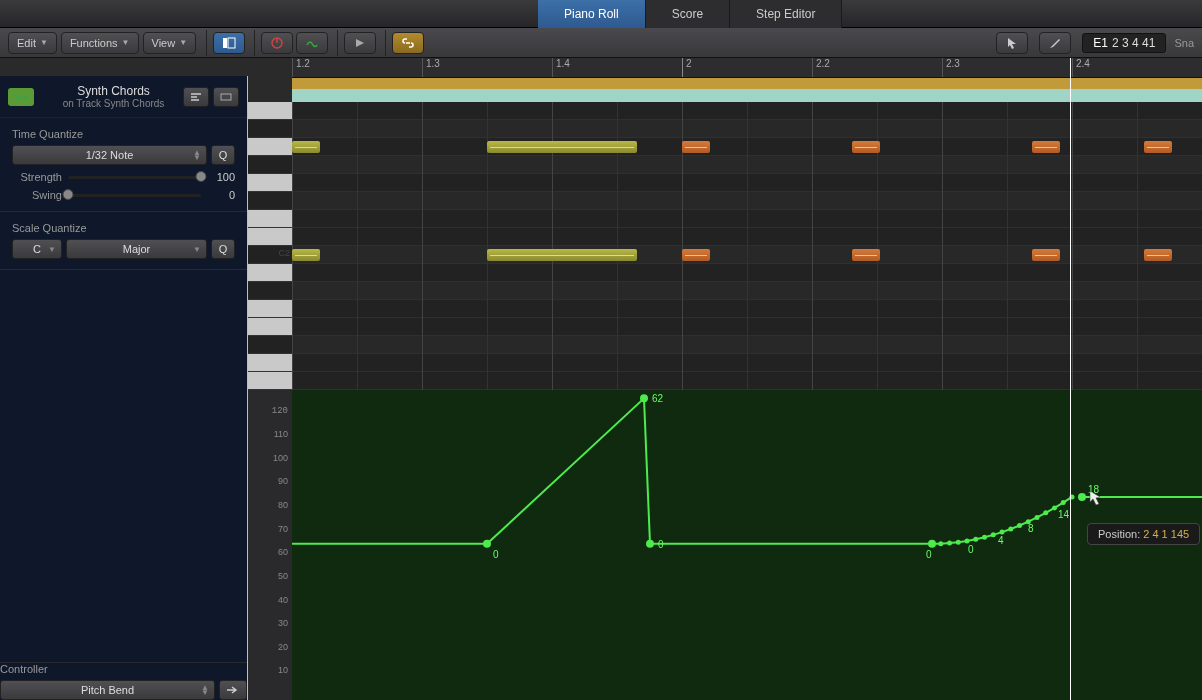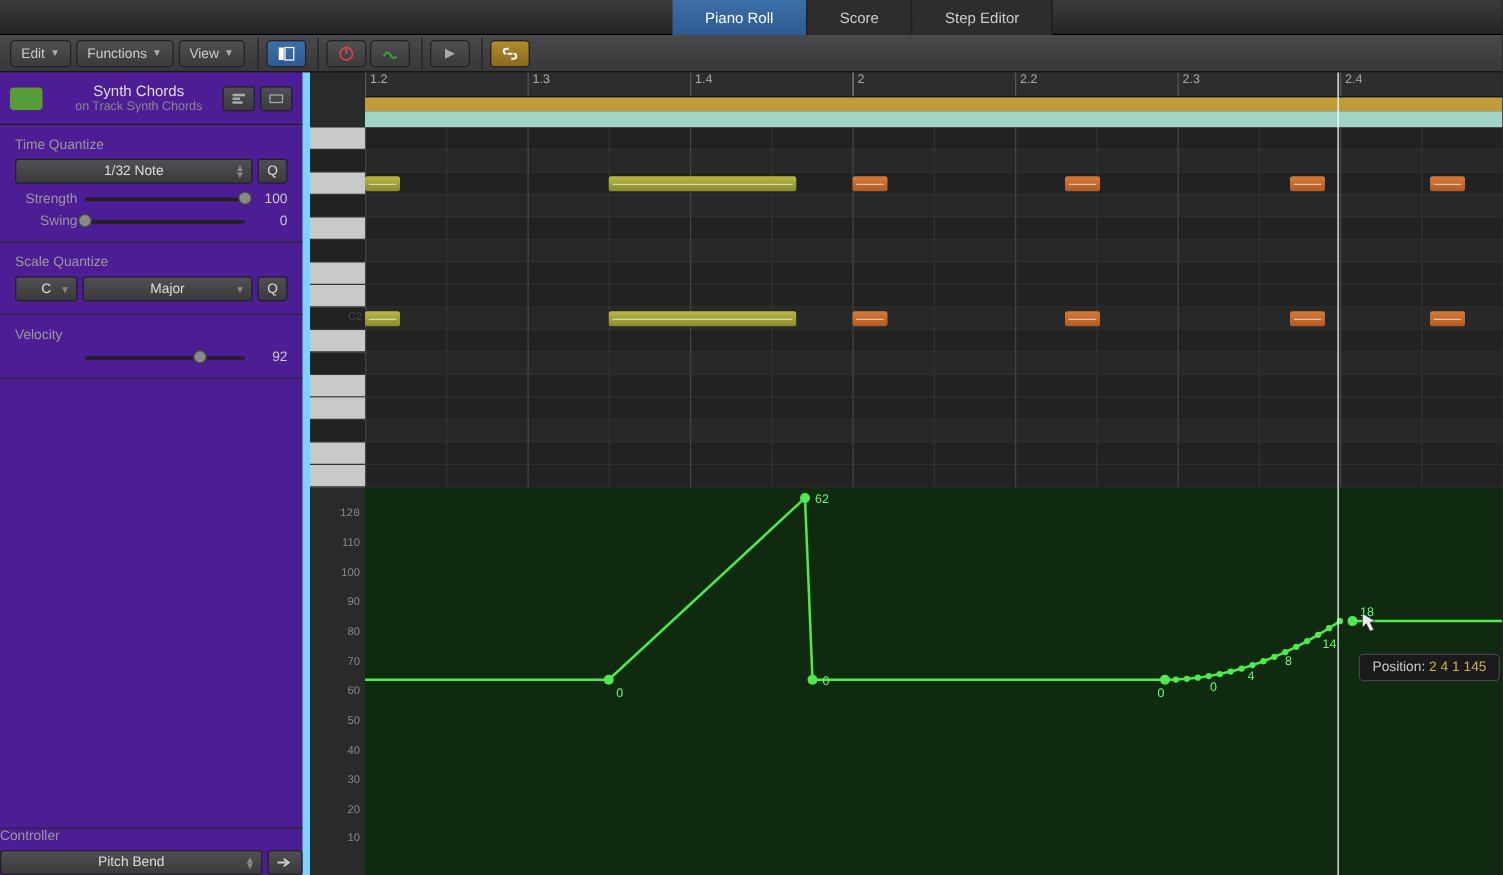--- a/index.html
+++ b/index.html
@@ -18,21 +18,21 @@
 .icon-btn { width: 32px; height: 22px; background: linear-gradient(#505054, #3a3a3d); border: 1px solid #222; border-radius: 4px; margin-right: 3px; display:flex; align-items:center; justify-content:center; cursor:pointer; }
 .icon-btn.active { background: linear-gradient(#3d6fa8, #2d5a90); }
 .icon-btn.gold { background: linear-gradient(#b38b2e, #8a6a1f); }
 .icon-btn svg { width:14px; height:14px; }
 .tb-right { margin-left: auto; display: flex; align-items: center; gap: 8px; }
 .pos-display { background: #222; border: 1px solid #111; border-radius: 3px; padding: 2px 10px; color: #ddd; font-size: 12px; }
 .pos-display .white { color: #fff; margin-right: 4px; }
 .snap { color: #999; font-size: 11px; }
 
 .main { display: flex; height: calc(700px - 58px); }
-.sidebar { width: 248px; background: #4c1d95; display: flex; flex-direction: column; border-right: 6px solid #7dd3fc; }
+.sidebar { width: 248px; background: #0f172a; display: flex; flex-direction: column; border-right: 1px solid #7dd3fc; margin-top: 18px; }
 .sb-header { height: 42px; border-bottom: 1px solid #222; display: flex; align-items: center; padding: 0 8px; }
 .region-icon { width: 26px; height: 18px; background: #5a9b37; border-radius: 3px; margin-right: 10px; display:flex; align-items:center; justify-content:center; }
 .region-icon .wav { width: 16px; height: 8px; }
 .sb-title { flex: 1; text-align:center; }
 .sb-title .t1 { color: #ddd; font-size: 12px; }
 .sb-title .t2 { color: #888; font-size: 10px; }
 .sb-header-btns { display:flex; gap:4px; }
 .sb-header-btn { width: 26px; height: 20px; background: linear-gradient(#505054, #3a3a3d); border:1px solid #222; border-radius:3px; display:flex; align-items:center; justify-content:center; cursor:pointer; }
 
 .sb-sect { padding: 10px 12px; border-bottom: 1px solid #2a2a2c; }
@@ -131,20 +131,34 @@
       <svg viewBox="0 0 14 14">
         <path d="M3 3 L11 7 L3 11 Z" fill="#aaa"></path>
       </svg>
     </div>
   <div class="tb-sep"></div>
   <div class="icon-btn gold">
       <svg viewBox="0 0 14 14">
         <path d="M4 7 a2 2 0 0 1 0-4 h2 M10 7 a2 2 0 0 1 0 4 h-2 M5 7 h4" fill="none" stroke="#fff" stroke-width="1.5"></path>
       </svg>
     </div>
+  <div class="tb-right">
+    <div class="icon-btn">
+        <svg viewBox="0 0 14 14">
+          <path d="M3 2 L11 8 L7 8 L9 12 L7 13 L5 9 L3 11 Z" fill="#ccc"></path>
+        </svg>
+      </div>
+    <div class="icon-btn">
+        <svg viewBox="0 0 14 14">
+          <path d="M2 12 L4 10 L11 3 L12 4 L5 11 L2 12 Z" fill="#ccc"></path>
+        </svg>
+      </div>
+    <div class="pos-display"><span class="white">E1</span><span>2 3 4 41</span></div>
+    <div class="snap">Sna</div>
+  </div>
 </div>
 
 <div class="main">
 
   <div class="sidebar">
     <div class="sb-header">
       <div class="region-icon">
           <svg class="wav" viewBox="0 0 16 8">
             <path d="M0 4 Q2 0 4 4 T8 4 T12 4 T16 4" fill="none" stroke="#2a5" stroke-width="1"></path>
           </svg>
@@ -202,30 +216,20 @@
             <span class="updn">▼</span>
           </div>
         <div class="select">
             <span>Major</span>
             <span class="updn">▼</span>
           </div>
         <div class="q-btn">Q</div>
       </div>
     </div>
 
-    <div class="sb-sect">
-      <div class="sb-label">Velocity</div>
-      <div class="slider-row">
-        <div class="lab"></div>
-        <div class="slider-track">
-            <div class="slider-thumb" style="left:72%"></div>
-          </div>
-        <div class="val">92</div>
-      </div>
-    </div>
 
     <div class="sb-spacer"></div>
 
     <div class="sb-bottom">
       <div class="sb-label">Controller</div>
       <div class="sb-row">
         <div class="select">
             <span>Pitch Bend</span>
             <span class="updn">▲<br>▼</span>
           </div>

